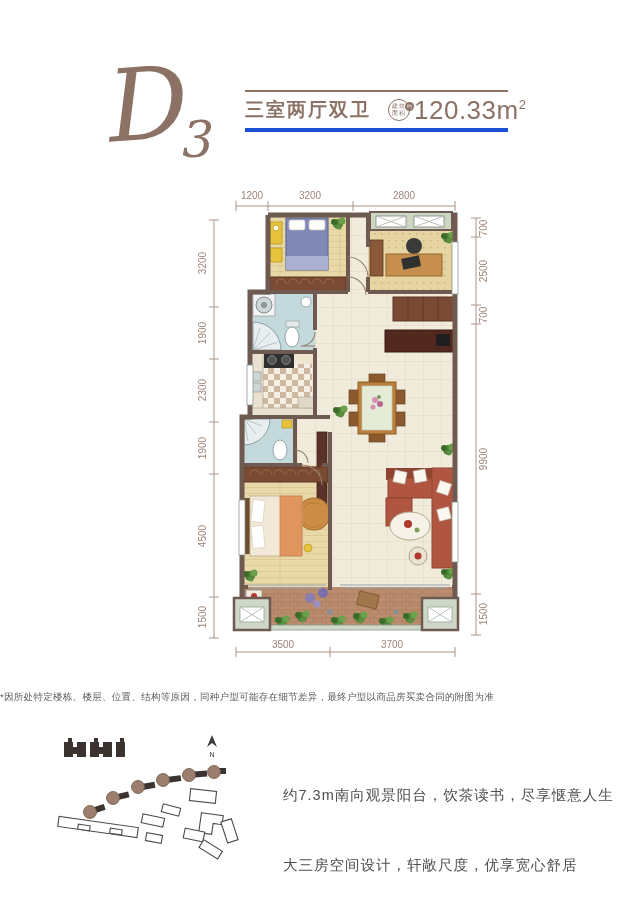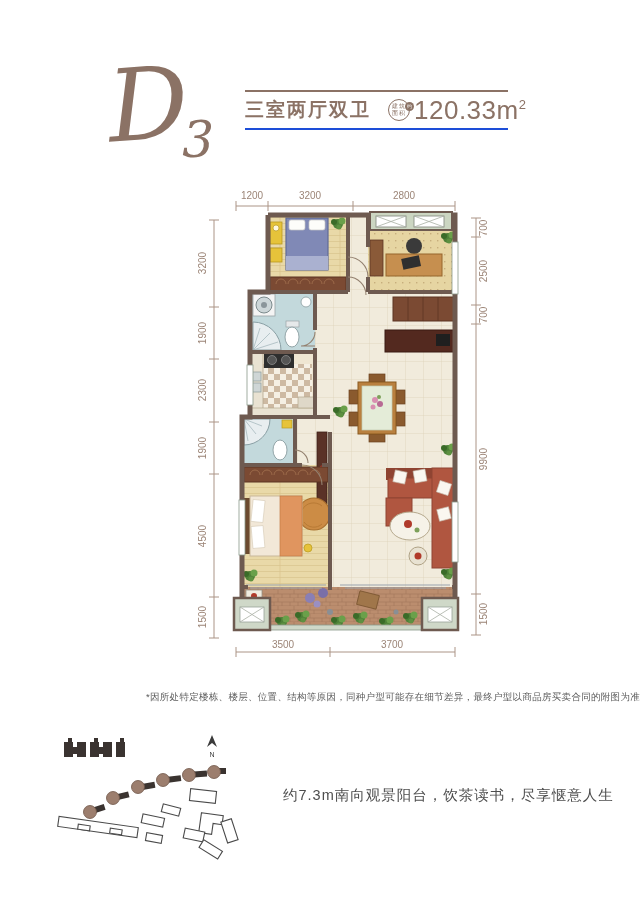--- a/index.html
+++ b/index.html
@@ -7,38 +7,38 @@
        font-family:"Liberation Sans", sans-serif;}
   .abs{position:absolute;}
 
   
   .logo{left:108px;top:55px;width:130px;height:115px;color:#8b7265;}
   .logo-d{font-family:"DejaVu Serif", serif;font-style:italic;font-size:100px;line-height:100px;
           display:inline-block;transform:rotate(-4deg);}
   .logo-3{font-family:"DejaVu Serif", serif;font-style:italic;font-size:50px;
           display:inline-block;position:relative;top:18px;left:-6px;}
   .header-right{left:245px;top:90px;width:263px;border-top:2px solid #8b7265;
-                border-bottom:2px solid #1d4ed8;height:36px;display:flex;align-items:center;}
+                border-bottom:4px solid #1d4ed8;height:36px;display:flex;align-items:center;}
   .layout-name{font-size:19px;letter-spacing:2px;color:#8b7265;white-space:nowrap;font-weight:bold;}
   .vdiv{width:1px;height:24px;background:#a38e80;margin:0 9px 0 8px;}
   .area-badge{position:relative;width:20px;height:20px;border:1px solid #8b7265;border-radius:50%;
               display:inline-flex;flex-direction:column;align-items:center;justify-content:center;flex:none;}
   .area-badge i{font-style:normal;font-size:6px;line-height:7px;color:#8b7265;letter-spacing:1px;}
   .badge-dot{position:absolute;right:-5px;top:2px;width:9px;height:9px;border-radius:50%;
              background:#8b7265;color:#fff;font-size:5px;line-height:9px;text-align:center;}
   .area-text{font-size:26px;color:#8b7265;margin-left:4px;letter-spacing:0.5px;white-space:nowrap;}
   .area-text sup{font-size:13px;}
 
   
   svg text.dim{font-family:"Liberation Sans", sans-serif;font-size:10px;fill:#9c8577;}
   .wall{stroke:#6e5a50;fill:none;}
   .dimline{stroke:#ab9486;stroke-width:1;}
 
   
-  .disclaimer{left:0;top:691px;width:640px;text-align:right;font-size:9.5px;color:#5a5a5a;letter-spacing:0.3px;}
+  .disclaimer{left:0;top:691px;width:640px;text-align:left;font-size:9.5px;color:#5a5a5a;letter-spacing:0.3px;}
 
   
   .features{left:283px;top:740px;width:310px;font-size:14.5px;color:#4d4d4d;letter-spacing:1px;}
   .features span{display:block;line-height:30px;white-space:nowrap;margin-top:40px;}
 </style>
 </head>
 <body>
 
 <div class="abs logo">
   <span class="logo-d">D</span><span class="logo-3">3</span>
@@ -373,13 +373,14 @@
     <path d="M150,84 h22 v9 h-9 v11 h-13 z" transform="rotate(8 160 94)"></path>
     <rect x="174" y="90" width="11" height="22" transform="rotate(-18 179 101)"></rect>
     <rect x="134" y="100" width="20" height="10" transform="rotate(12 144 105)"></rect>
     <rect x="150" y="115" width="22" height="9" transform="rotate(32 161 119)"></rect>
     <rect x="96" y="104" width="16" height="8" transform="rotate(10 104 108)"></rect>
   </g>
 </svg>
 
 <div class="abs features">
   <span>约7.3m南向观景阳台，饮茶读书，尽享惬意人生</span>
+  <span>大三房空间设计，轩敞尺度，优享宽心舒居</span>
 </div>
 
 </body></html>

